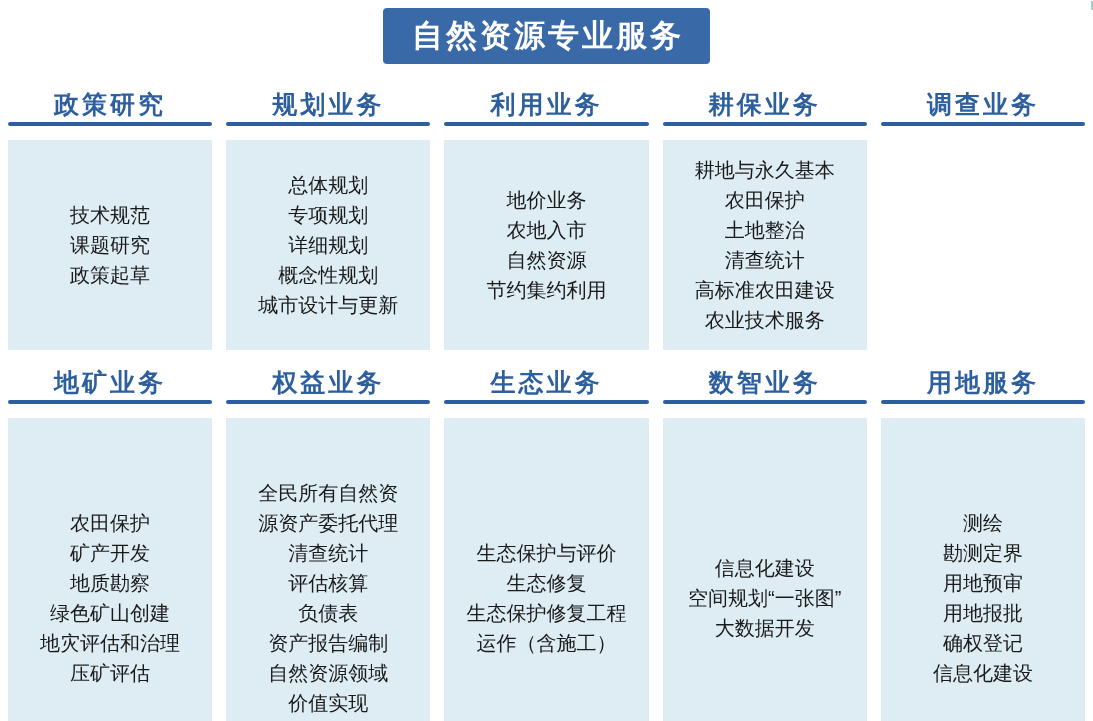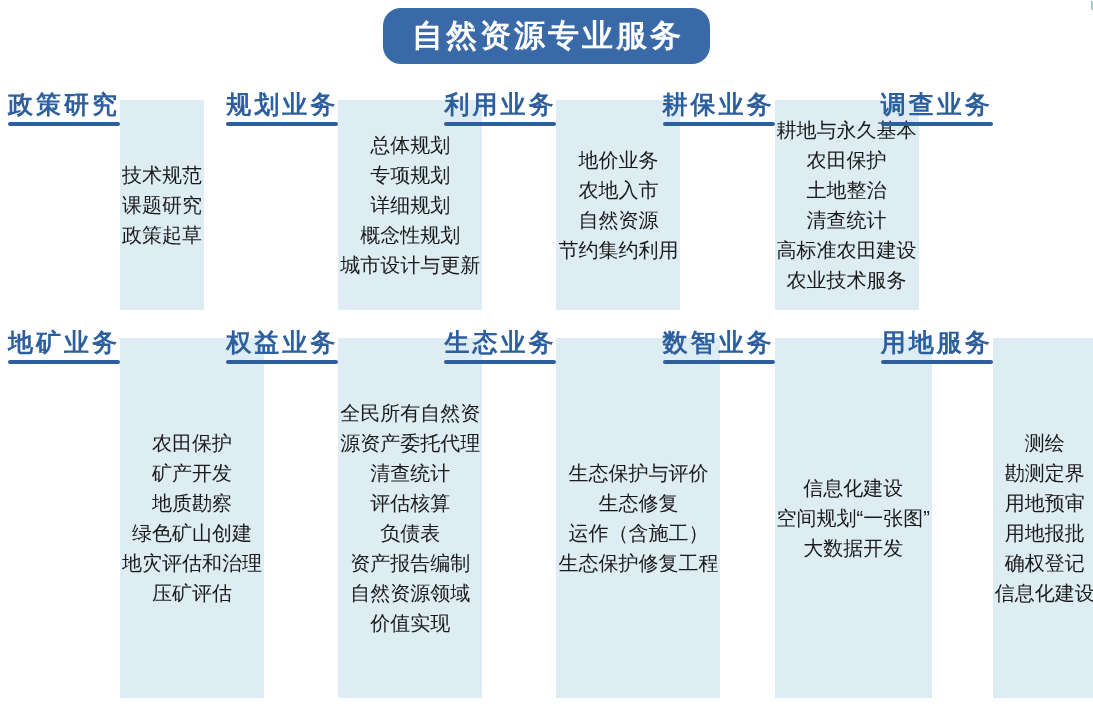--- a/index.html
+++ b/index.html
@@ -20,34 +20,34 @@
   .badge{
     width:fit-content;
     margin:8px auto 0;
     background:var(--badge-bg);
     color:#ffffff;
     font-size:31px;
     font-weight:bold;
     letter-spacing:3px;
     line-height:38px;
     padding:9px 26px 9px 29px;
-    border-radius:18px;
+    border-radius:4px;
     text-align:center;
   }
   .grid-row{
     display:flex;
     gap:14px;
     padding:0 8px;
   }
   .grid-row.row1{margin-top:22px;}
   .grid-row.row2{margin-top:14px;}
   .col{
     flex:1 1 0;
     display:flex;
-    flex-direction:row;
+    flex-direction:column;
     min-width:0;
   }
   .col-header{text-align:center;}
   .col-title{
     display:block;
     font-size:25px;
     font-weight:bold;
     letter-spacing:3px;
     line-height:36px;
     color:var(--header-text);
@@ -181,22 +181,22 @@
       </div>
     </div>
     <div class="col">
       <div class="col-header">
         <div class="col-title">生态业务</div>
         <div class="col-underline"></div>
       </div>
       <div class="col-box">
         <div class="item">生态保护与评价</div>
         <div class="item">生态修复</div>
+        <div class="item">生态保护修复工程</div>
         <div class="item">运作（含施工）</div>
-        <div class="item">生态保护修复工程</div>
       </div>
     </div>
     <div class="col">
       <div class="col-header">
         <div class="col-title">数智业务</div>
         <div class="col-underline"></div>
       </div>
       <div class="col-box">
         <div class="item">信息化建设</div>
         <div class="item">空间规划“一张图”</div>

